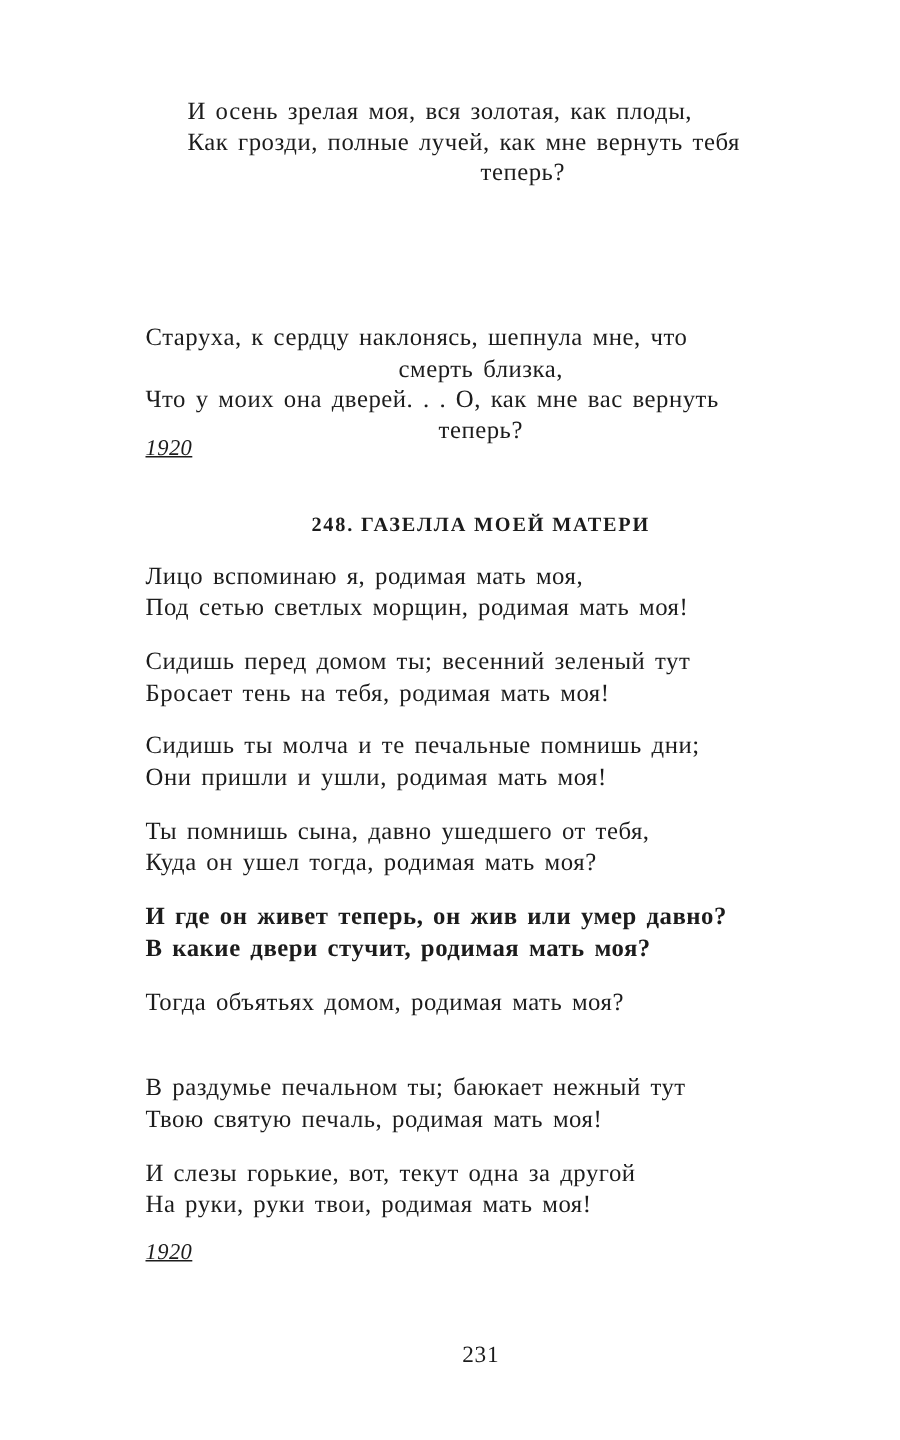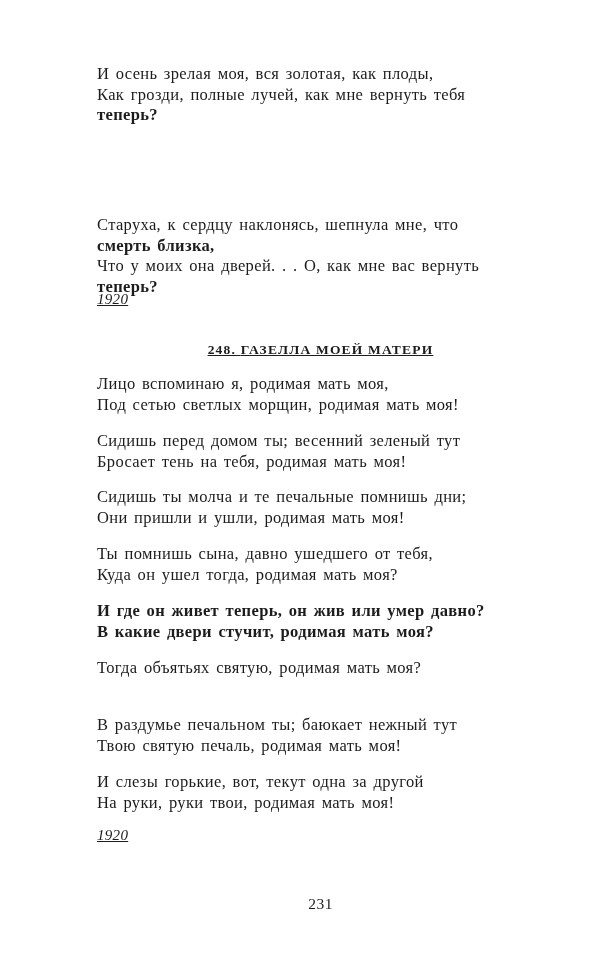--- a/index.html
+++ b/index.html
@@ -29,22 +29,21 @@
     }
     .line {
       font-size: 16.5px;
       line-height: 20.5px;
       height: 20.5px;
       white-space: nowrap;
       letter-spacing: 0.35px;
       word-spacing: 2px;
     }
     .line.right {
-      text-align: left;
-      font-weight: bold;
+      text-align: center;
     }
     .year {
       position: absolute;
       left: 0;
       font-style: italic;
       font-size: 15px;
       line-height: 18px;
       letter-spacing: 0.3px;
       text-decoration: underline;
     }
@@ -68,37 +67,37 @@
       font-size: 15.5px;
       line-height: 18px;
       letter-spacing: 0.5px;
     }
   </style>
 </head>
 <body>
 
 <div class="page">
 
-  <div class="stanza" style="top:64px;">
+  <div class="stanza" style="top:64px;margin-left:28px;">
     <div class="line">И осень зрелая моя, вся золотая, как плоды,</div>
     <div class="line">Как грозди, полные лучей, как мне вернуть тебя</div>
     <div class="line right">теперь?</div>
   </div>
 
 
   <div class="stanza" style="top:215px;">
     <div class="line">Старуха, к сердцу наклонясь, шепнула мне, что</div>
     <div class="line right">смерть близка,</div>
     <div class="line">Что у моих она дверей. . . О, как мне вас вернуть</div>
     <div class="line right">теперь?</div>
   </div>
 
   <div class="year" style="top:290px;">1920</div>
 
-  <div class="poem-title" style="top:341px;text-decoration:underline;">
+  <div class="poem-title" style="top:341px;">
     <span>248.</span>
     <span>ГАЗЕЛЛА МОЕЙ МАТЕРИ</span>
   </div>
 
   <div class="stanza" style="top:374px;">
     <div class="line">Лицо вспоминаю я, родимая мать моя,</div>
     <div class="line">Под сетью светлых морщин, родимая мать моя!</div>
   </div>
 
   <div class="stanza" style="top:431px;">
@@ -115,21 +114,21 @@
     <div class="line">Ты помнишь сына, давно ушедшего от тебя,</div>
     <div class="line">Куда он ушел тогда, родимая мать моя?</div>
   </div>
 
   <div class="stanza" style="top:601px;font-weight:bold;">
     <div class="line">И где он живет теперь, он жив или умер давно?</div>
     <div class="line">В какие двери стучит, родимая мать моя?</div>
   </div>
 
   <div class="stanza" style="top:658px;">
-    <div class="line">Тогда объятьях святую, родимая мать моя?</div>
+    <div class="line">Тогда объятьях домом, родимая мать моя?</div>
   </div>
 
   <div class="stanza" style="top:715px;">
     <div class="line">В раздумье печальном ты; баюкает нежный тут</div>
     <div class="line">Твою святую печаль, родимая мать моя!</div>
   </div>
 
   <div class="stanza" style="top:772px;">
     <div class="line">И слезы горькие, вот, текут одна за другой</div>
     <div class="line">На руки, руки твои, родимая мать моя!</div>

